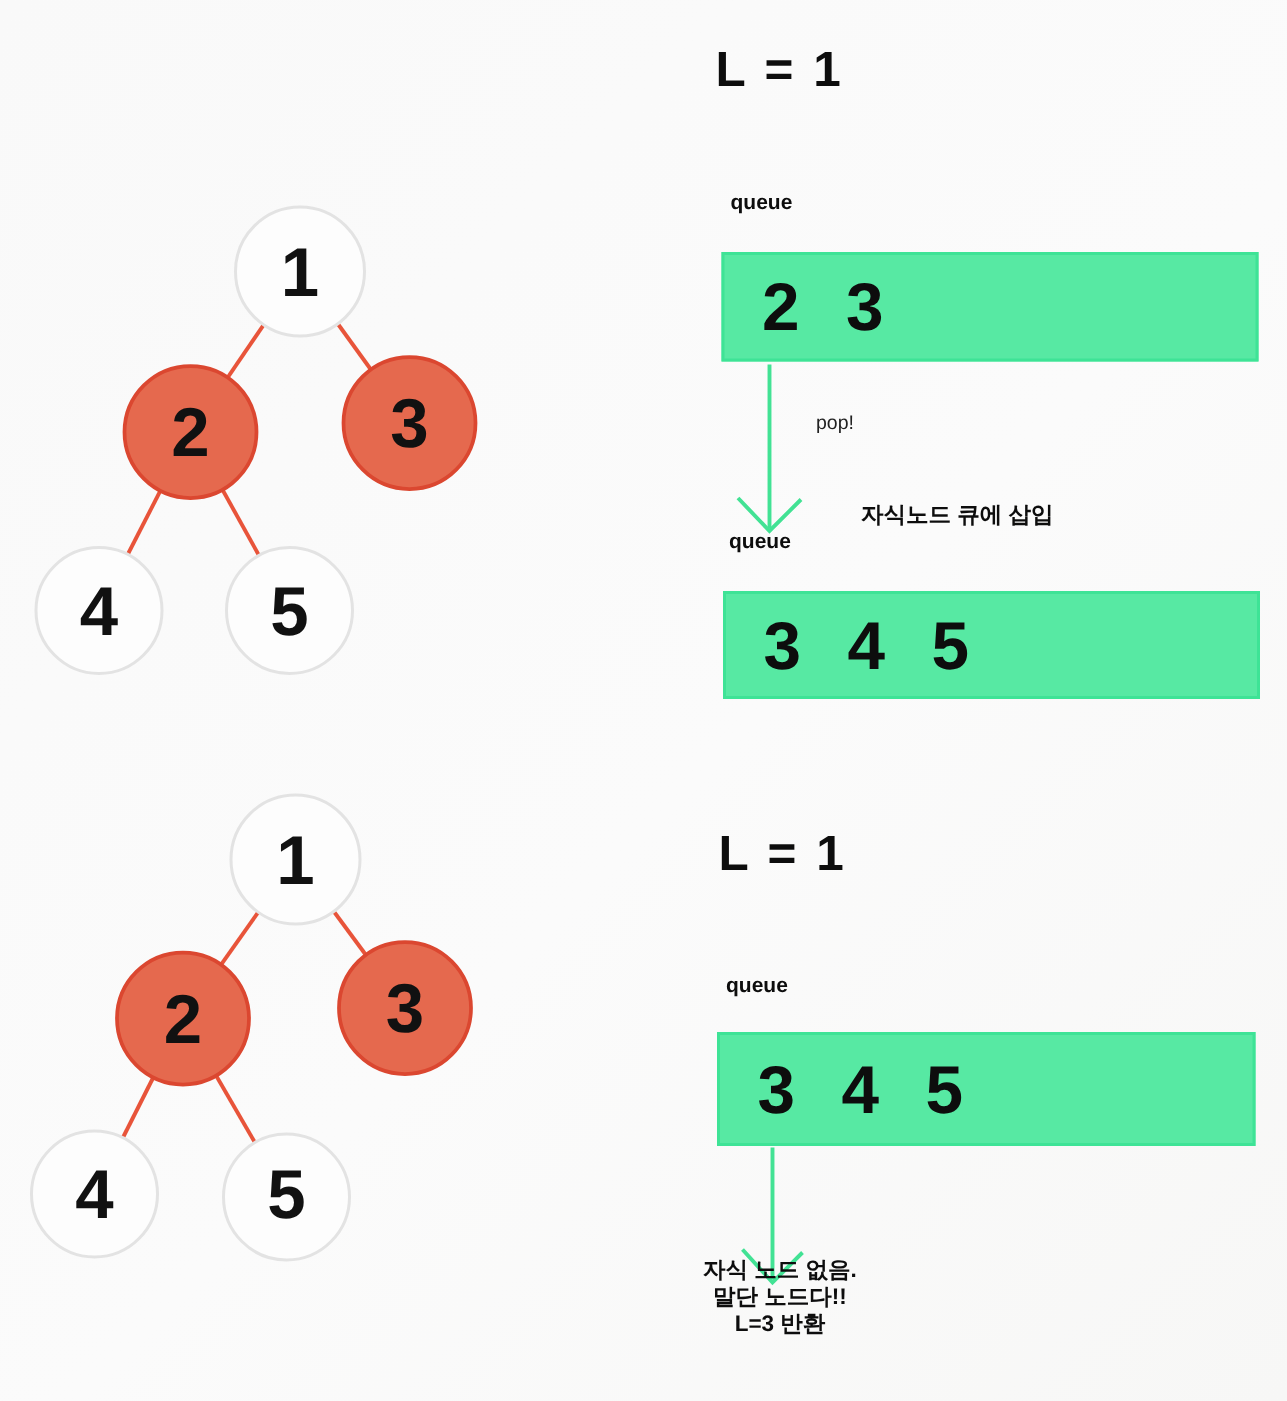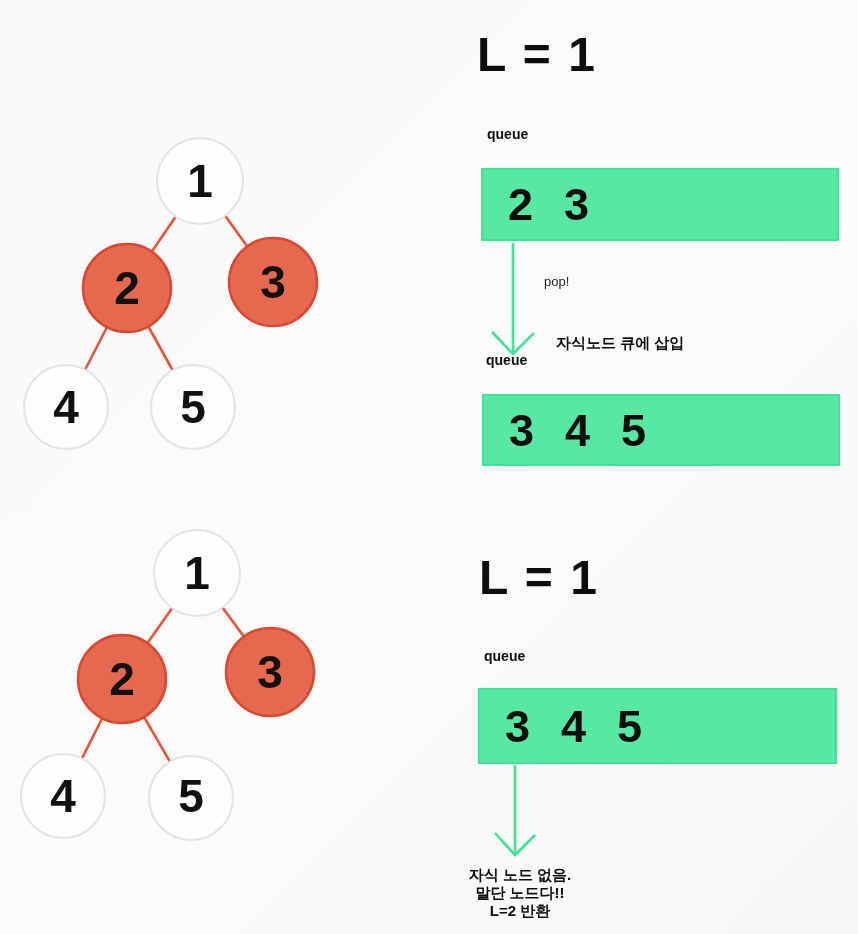--- a/index.html
+++ b/index.html
@@ -16,21 +16,21 @@
     left: 0; top: 0;
     width: 858px; height: 934px;
   }
   .node-label {
     font-weight: bold;
     font-size: 46px;
     fill: #111111;
   }
   .abs { position: absolute; }
   .level-heading {
-    font-size: 48px;
+    font-size: 33px;
     font-weight: bold;
     color: #0d0d0d;
     letter-spacing: 2px;
     white-space: nowrap;
   }
   .queue-label {
     font-size: 14px;
     font-weight: bold;
     color: #0d0d0d;
     white-space: nowrap;
@@ -53,20 +53,21 @@
   .pop-label {
     font-size: 13px;
     color: #222222;
     white-space: nowrap;
   }
   .korean-note {
     font-size: 15px;
     font-weight: bold;
     color: #0d0d0d;
     white-space: nowrap;
+    margin-left: 18px;
   }
   .leaf-note {
     width: 140px;
     text-align: center;
     font-size: 15px;
     font-weight: bold;
     color: #0d0d0d;
     line-height: 18px;
   }
 </style>
@@ -150,19 +151,19 @@
   <div class="abs level-heading" style="left:479px; top:550px;">L = 1</div>
 
   <div class="abs queue-label" style="left:484px; top:648px;">queue</div>
 
   <div class="abs queue-box" style="left:478px; top:688px; width:359px; height:76px;">
     <span class="queue-digit">3</span>
     <span class="queue-digit">4</span>
     <span class="queue-digit">5</span>
   </div>
 
-  <div class="abs leaf-note" style="left:450px; top:866px;">
+  <div class="abs leaf-note" style="left:450px; top:838px;">
     <div>자식 노드 없음.</div>
     <div>말단 노드다!!</div>
-    <div>L=2 반환</div>
+    <div>L=3 반환</div>
   </div>
 
 </div>
 
 </body></html>

